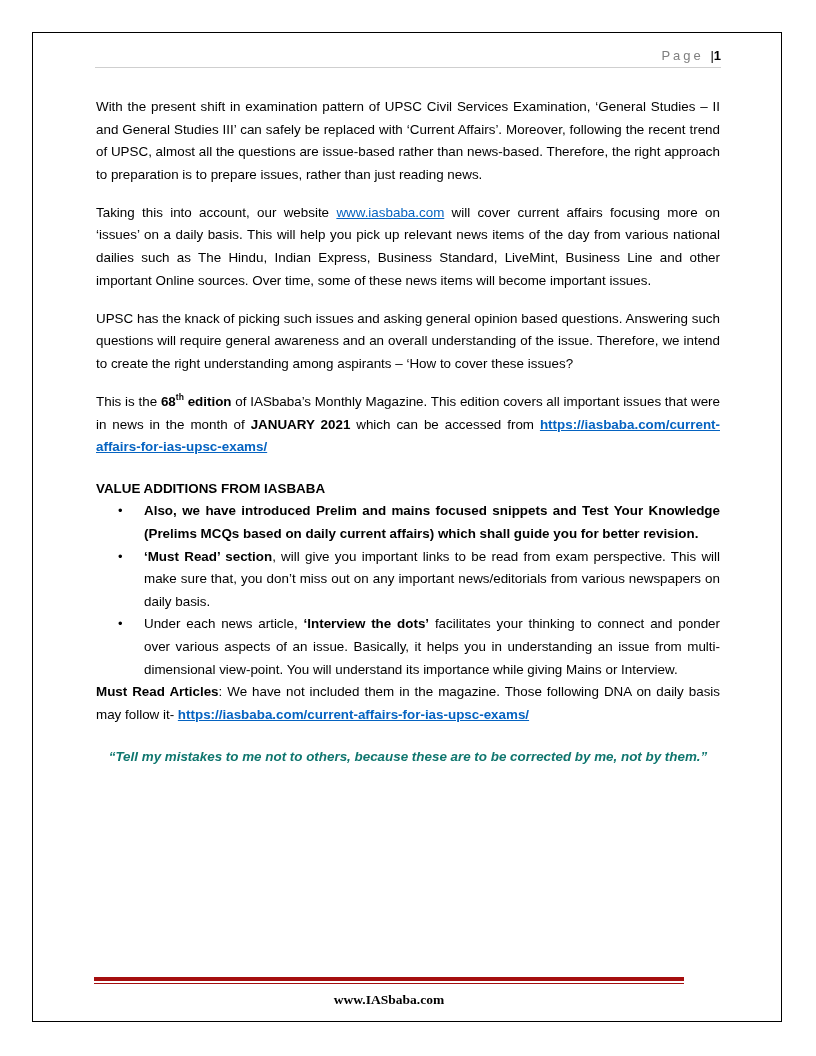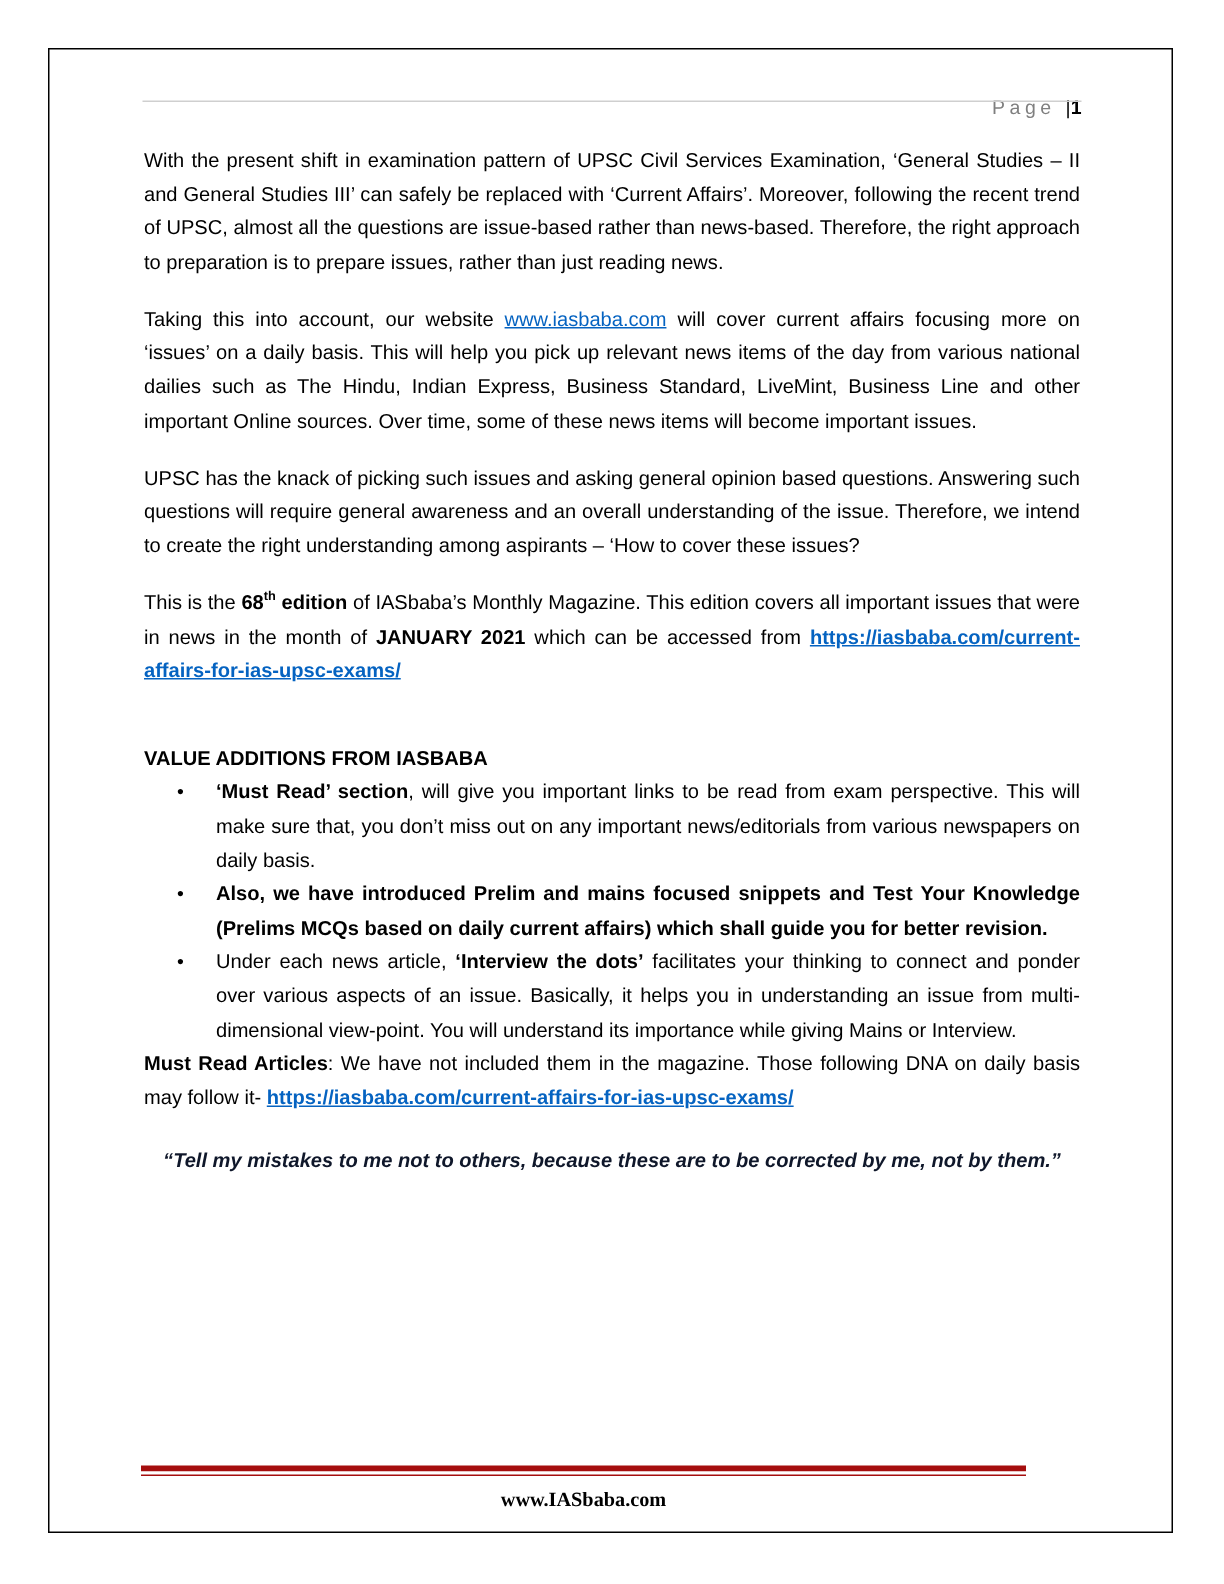--- a/index.html
+++ b/index.html
@@ -2,37 +2,37 @@
 <html><head>
 <meta charset="utf-8">
 <style>
   html, body { margin: 0; padding: 0; background: #ffffff; }
   body { width: 816px; height: 1056px; position: relative; overflow: hidden;
          font-family: "Liberation Sans", "DejaVu Sans", sans-serif; color: #000; }
   .page-border { position: absolute; left: 32px; top: 32px; width: 750px; height: 990px;
                  border: 1px solid #000; box-sizing: border-box; }
   .header { position: absolute; left: 95px; top: 48px; width: 626px; height: 20px; }
   .header-line { position: absolute; left: 0; right: 0; bottom: 0; height: 1px; background: #cfcfcf; }
-  .page-number { position: absolute; right: 0; top: 16px; font-size: 13px; color: #7f7f7f; letter-spacing: 3px; }
+  .page-number { position: absolute; right: 0; top: 0; font-size: 13px; color: #7f7f7f; letter-spacing: 3px; }
   .page-number .sep { color: #000; letter-spacing: 0; }
   .page-number .num { color: #000; font-weight: bold; letter-spacing: 0; }
 
   .content { position: absolute; left: 96px; top: 96px; width: 624px; font-size: 13.4px; line-height: 22.6px; }
   .title { text-align: center; font-weight: bold; font-size: 17.5px; line-height: 24px; margin: 0 0 1px 0; }
   p { margin: 0 0 15.5px 0; text-align: justify; }
   a { color: #0563c1; text-decoration: underline; }
   a.bold { font-weight: bold; }
   sup { font-size: 8.5px; line-height: 0; vertical-align: 6px; font-weight: bold; }
   .section-head { font-weight: bold; margin: 14px 0 0 0; }
   ul { margin: 0; padding: 0; list-style: none; }
   li { position: relative; padding-left: 48px; text-align: justify; }
   li::before { content: "\2022"; position: absolute; left: 22px; top: 0; font-size: 13px; }
   .bold { font-weight: bold; }
   .must-read { margin: 0 0 12px 0; text-align: justify; }
-  .quote { margin-top: 16px; text-align: center; font-style: italic; font-weight: bold; color: #0f172a; font-size: 13.4px; }
+  .quote { margin-top: 16px; text-align: center; font-style: italic; font-weight: bold; color: #0f766e; font-size: 13.4px; }
 
   .footer-rule { position: absolute; left: 94px; top: 977px; width: 590px; }
   .footer-rule .thick { height: 4px; background: #a50e0e; }
   .footer-rule .gap { height: 2px; background: #fff; }
   .footer-rule .thin { height: 1px; background: #a50e0e; }
   .footer-text { position: absolute; left: 94px; width: 590px; top: 992px; text-align: center;
                  font-family: "Liberation Serif", "DejaVu Serif", serif; font-weight: bold; font-size: 13.5px; }
 </style>
 </head>
 <body>
@@ -50,24 +50,24 @@
 <div class="content">
 
   <p>With the present shift in examination pattern of UPSC Civil Services Examination, ‘General Studies – II and General Studies III’ can safely be replaced with ‘Current Affairs’. Moreover, following the recent trend of UPSC, almost all the questions are issue-based rather than news-based. Therefore, the right approach to preparation is to prepare issues, rather than just reading news.</p>
 
   <p><span>Taking this into account, our website </span><a>www.iasbaba.com</a><span> will cover current affairs focusing more on ‘issues’ on a daily basis. This will help you pick up relevant news items of the day from various national dailies such as The Hindu, Indian Express, Business Standard, LiveMint, Business Line and other important Online sources. Over time, some of these news items will become important issues.</span></p>
 
   <p>UPSC has the knack of picking such issues and asking general opinion based questions. Answering such questions will require general awareness and an overall understanding of the issue. Therefore, we intend to create the right understanding among aspirants – ‘How to cover these issues?</p>
 
   <p style="margin-bottom:0"><span>This is the </span><span class="bold"><span>68</span><sup>th</sup><span> edition</span></span><span> of IASbaba’s Monthly Magazine. This edition covers all important issues that were in news in the month of </span><span class="bold">JANUARY 2021</span><span> which can be accessed from </span><a class="bold">https://iasbaba.com/current-affairs-for-ias-upsc-exams/</a></p>
 
-  <div class="section-head" style="margin-top:36px">VALUE ADDITIONS FROM IASBABA</div>
+  <div class="section-head" style="margin-top:19px">VALUE ADDITIONS FROM IASBABA</div>
   <ul>
+    <li><span class="bold">Also, we have introduced Prelim and mains focused snippets and Test Your Knowledge (Prelims MCQs based on daily current affairs) which shall guide you for better revision.</span><span></span></li>
     <li><span class="bold">‘Must Read’ section</span><span>, will give you important links to be read from exam perspective. This will make sure that, you don’t miss out on any important news/editorials from various newspapers on daily basis.</span></li>
-    <li><span class="bold">Also, we have introduced Prelim and mains focused snippets and Test Your Knowledge (Prelims MCQs based on daily current affairs) which shall guide you for better revision.</span><span></span></li>
     <li><span>Under each news article, </span><span class="bold">‘Interview the dots’</span><span> facilitates your thinking to connect and ponder over various aspects of an issue. Basically, it helps you in understanding an issue from multi-dimensional view-point. You will understand its importance while giving Mains or Interview.</span></li>
   </ul>
 
   <div class="must-read"><span class="bold">Must Read Articles</span><span>: We have not included them in the magazine. Those following DNA on daily basis may follow it- </span><a class="bold">https://iasbaba.com/current-affairs-for-ias-upsc-exams/</a></div>
 
   <div class="quote" style="margin-top:20px">“Tell my mistakes to me not to others, because these are to be corrected by me, not by them.”</div>
 </div>
 
 <div class="footer-rule">
   <div class="thick"></div>

